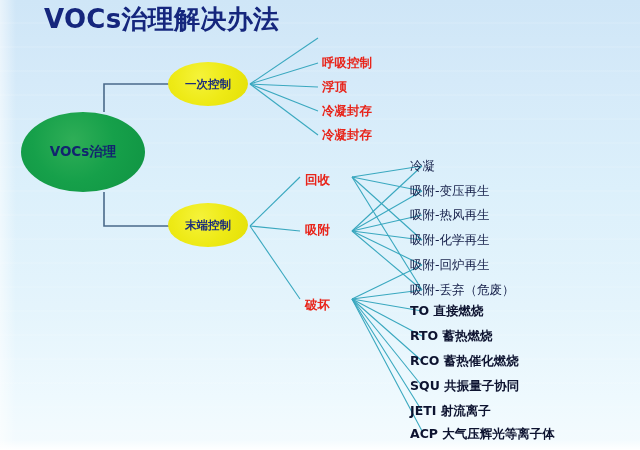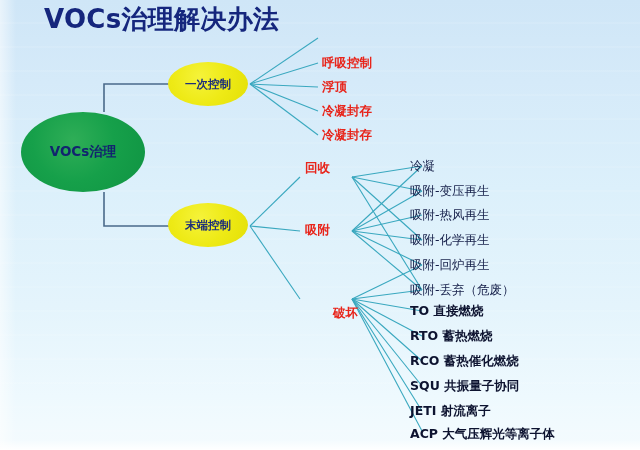--- a/index.html
+++ b/index.html
@@ -102,23 +102,23 @@
   .node-branch.b1 { left: 168px; top: 62px; }
   .node-branch.b2 { left: 168px; top: 203px; }
 
   .mid-label {
     position: absolute;
     font-size: 12.5px;
     font-weight: bold;
     color: #e8241a;
     white-space: nowrap;
   }
-  .mid-label.m1 { left: 305px; top: 160px; }
+  .mid-label.m1 { left: 305px; top: 172px; }
   .mid-label.m2 { left: 305px; top: 222px; }
-  .mid-label.m3 { left: 305px; top: 305px; margin-left: 28px; }
+  .mid-label.m3 { left: 305px; top: 297px; }
 
   .leaf {
     position: absolute;
     white-space: nowrap;
     font-size: 12.5px;
     line-height: 1;
   }
   .leaf.red {
     color: #e8241a;
     font-weight: bold;

